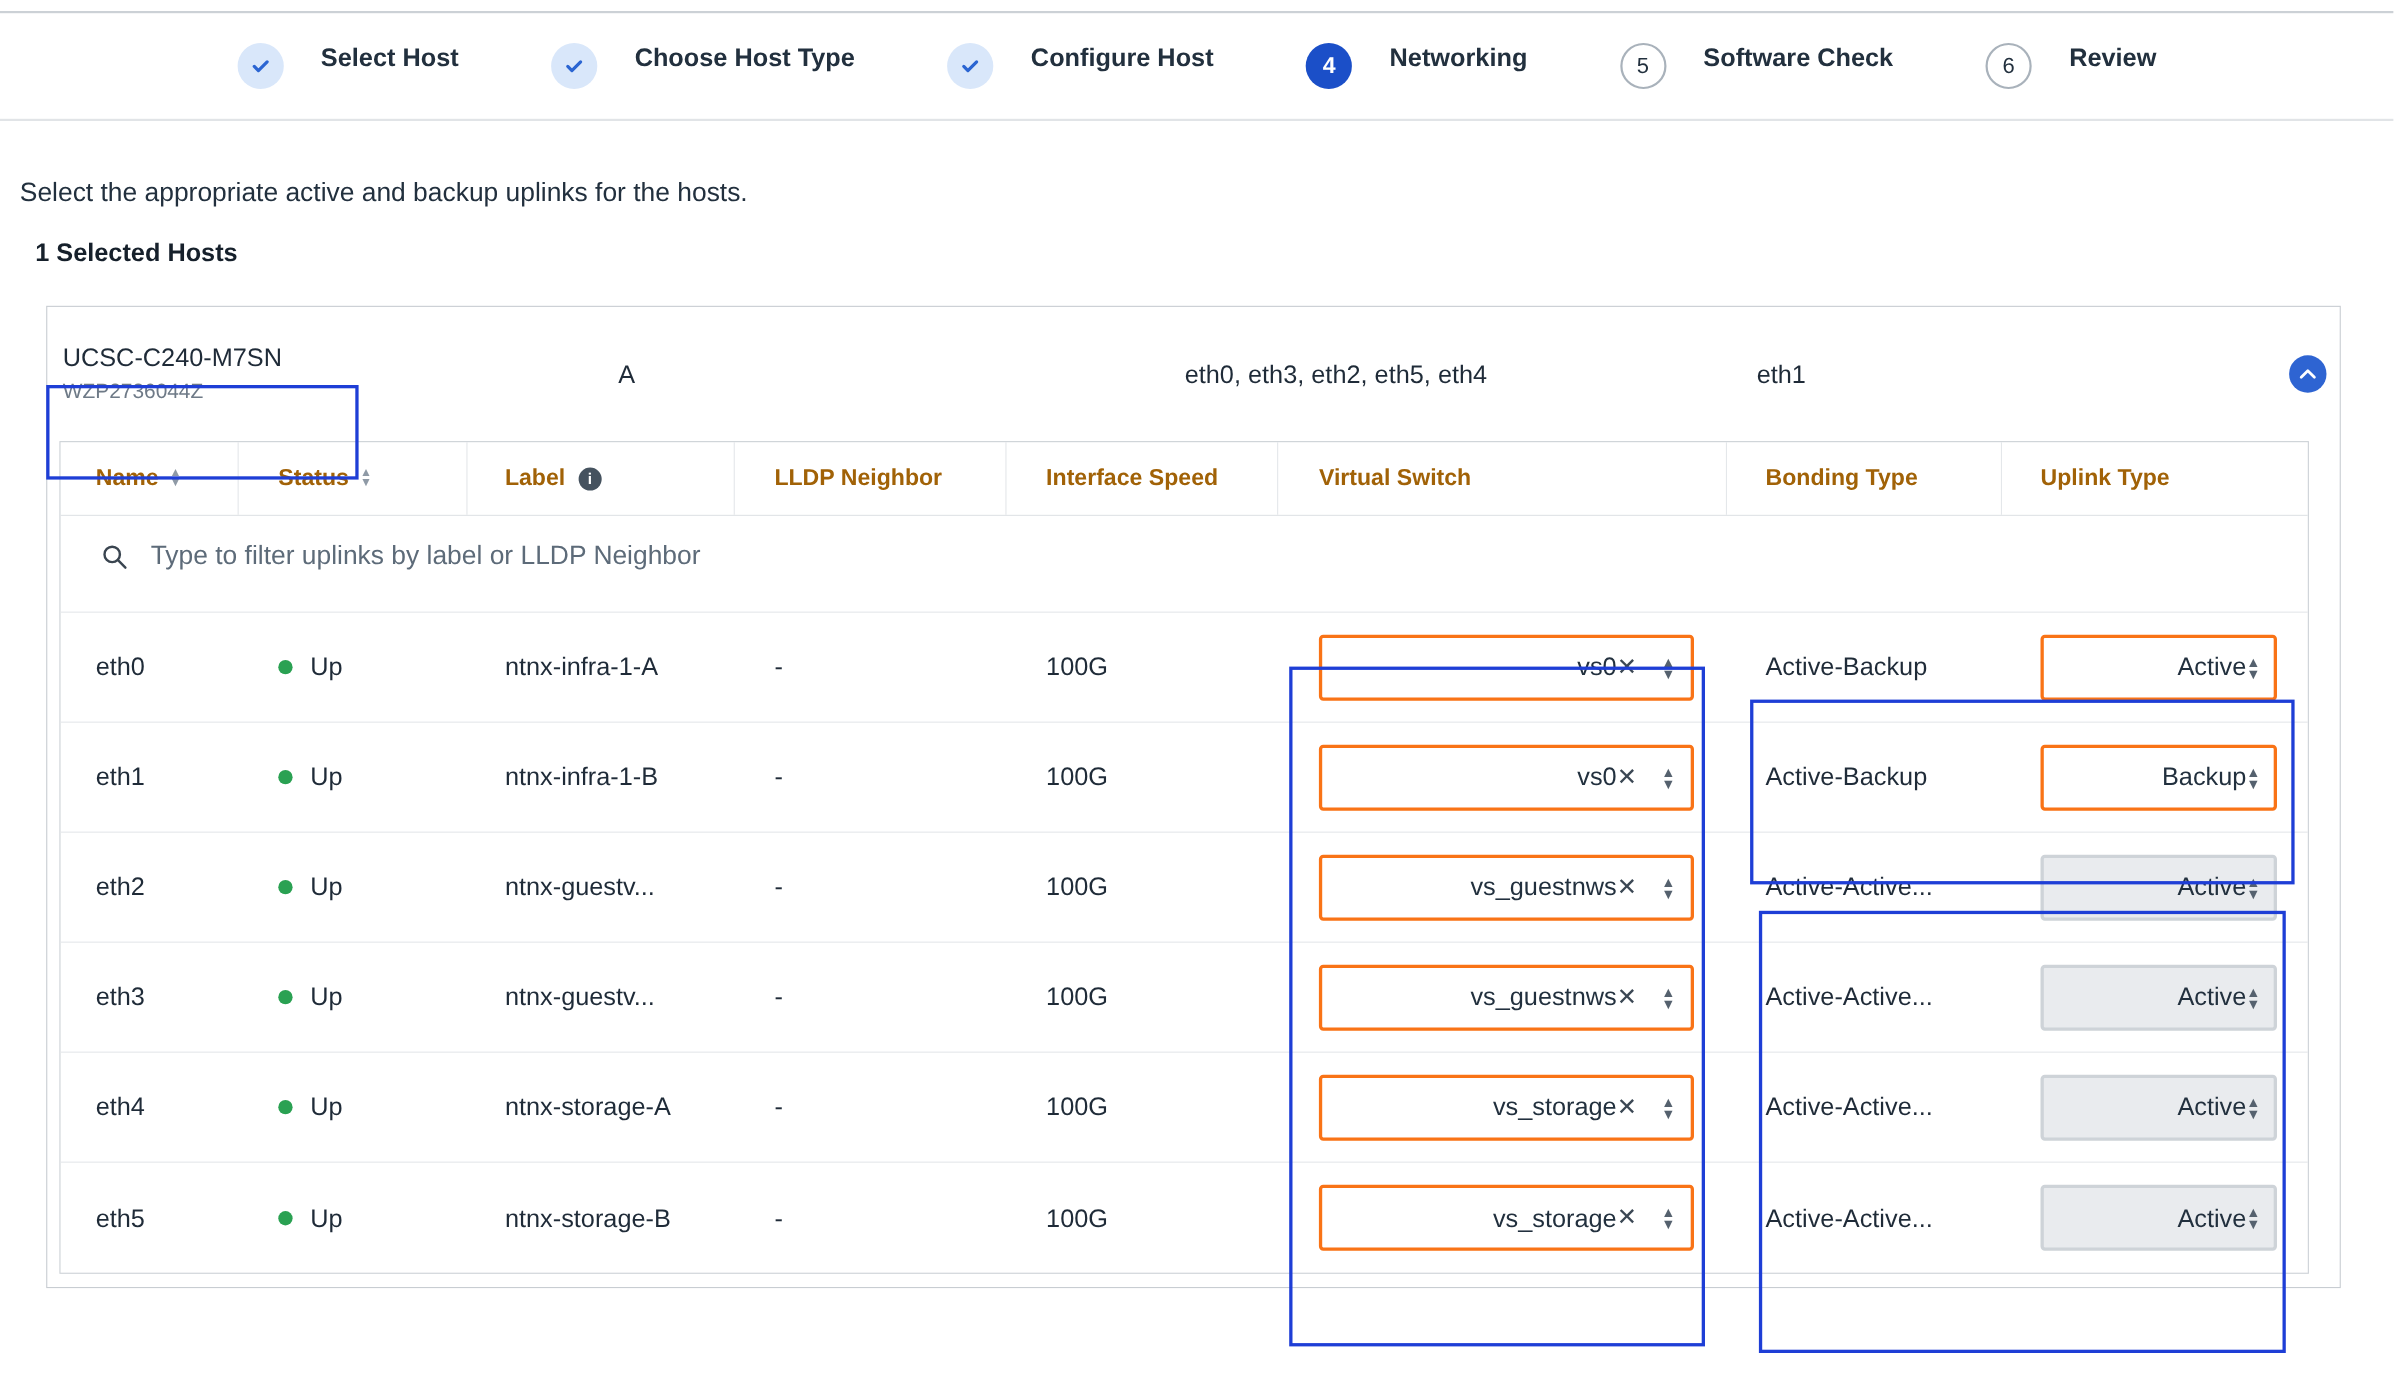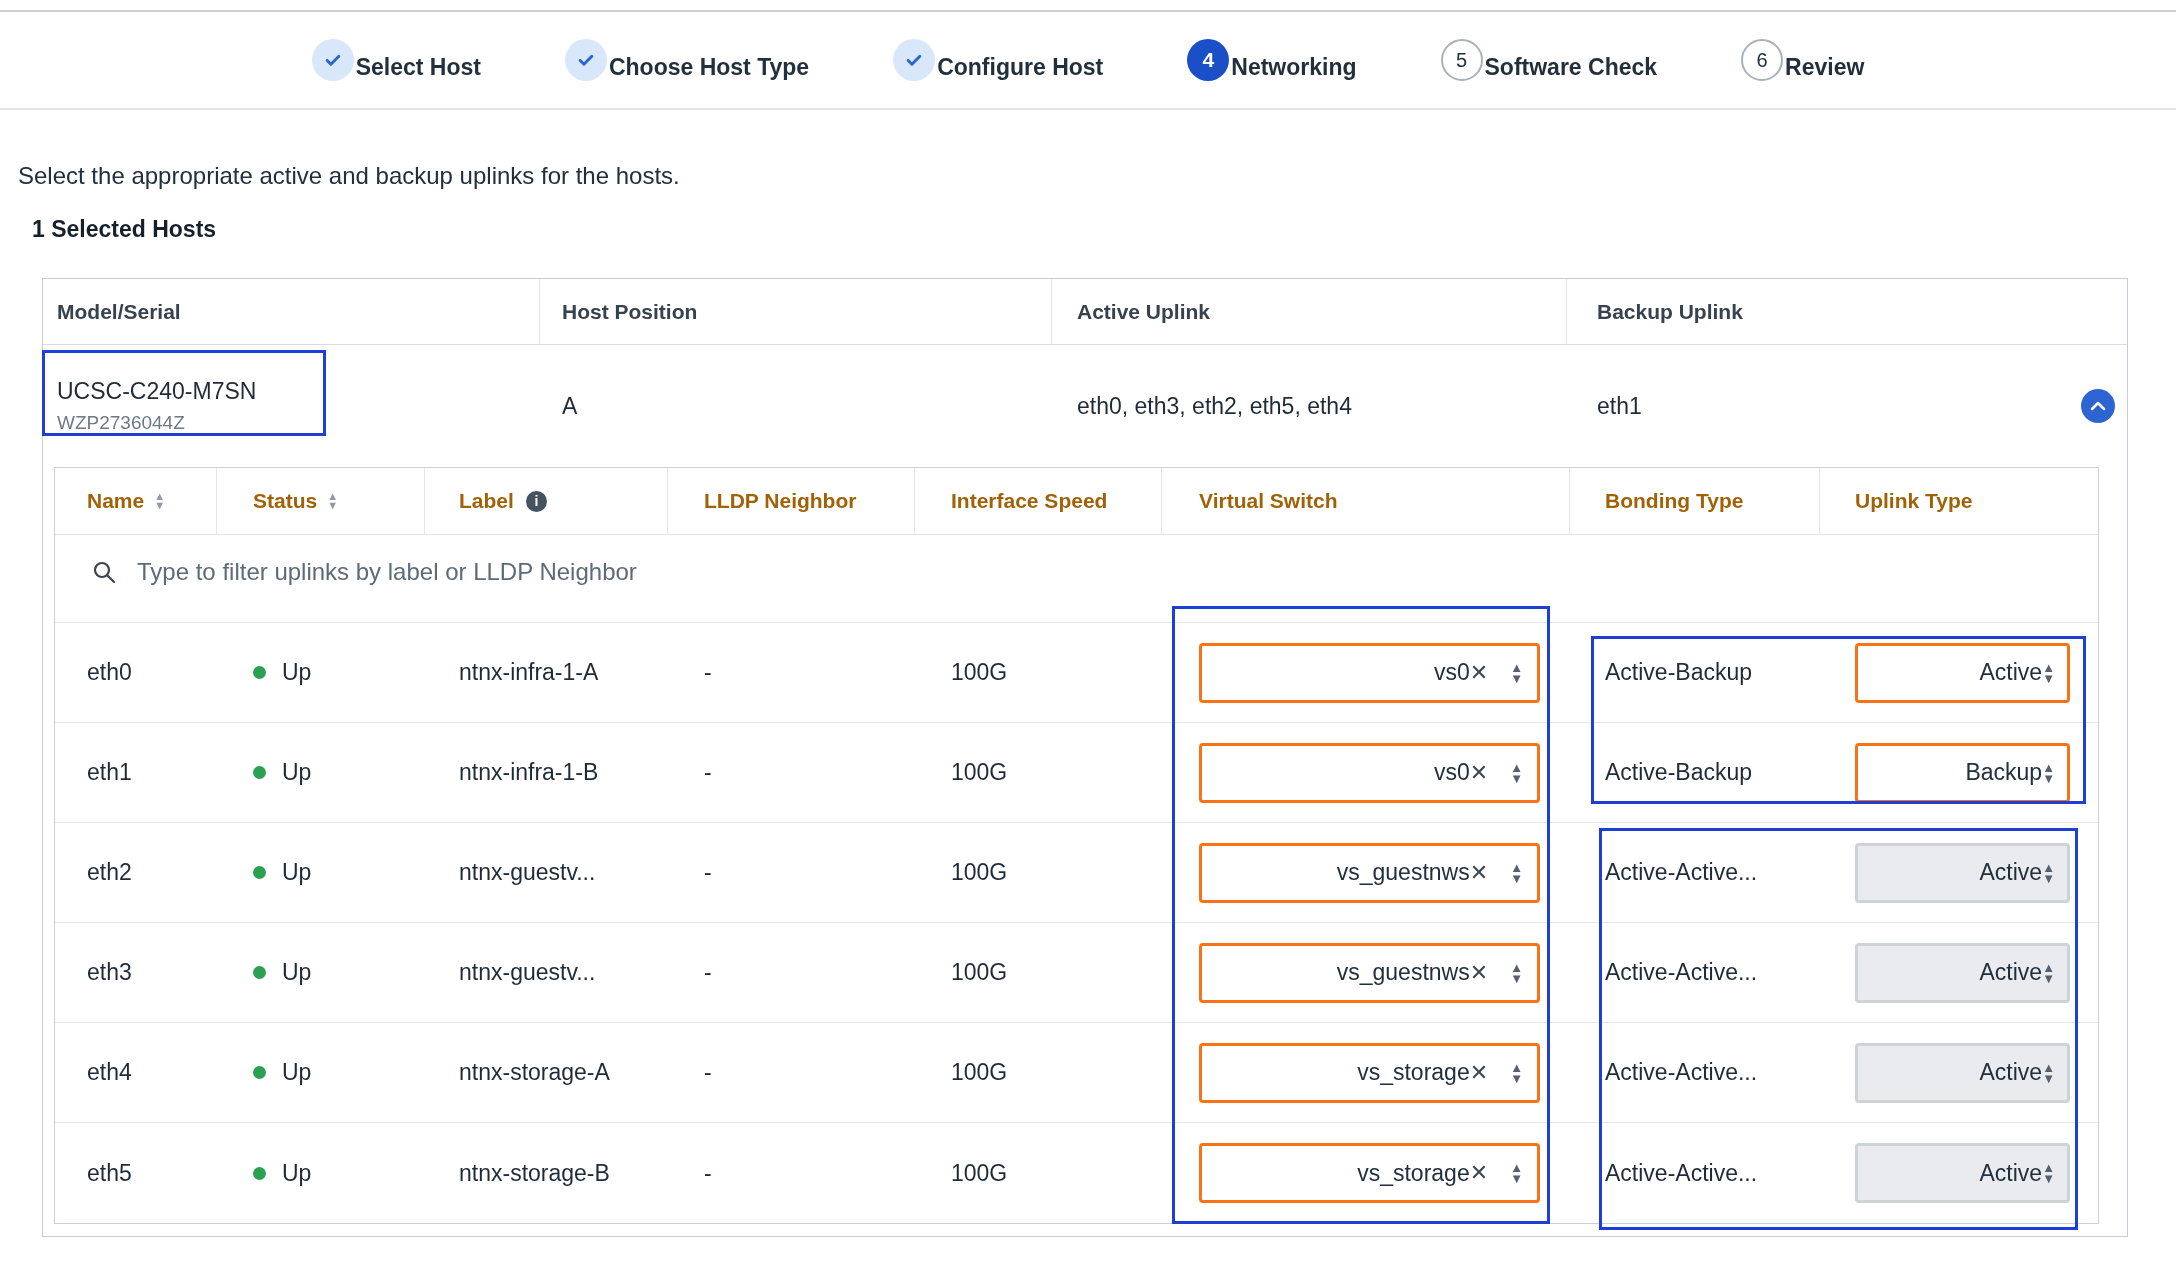--- a/index.html
+++ b/index.html
@@ -10,21 +10,21 @@
     font-family:"Liberation Sans", sans-serif;
   }
 
   
   .stepper {
     margin-top:10px; height:100px;
     border-top:2px solid #ccd1d6; border-bottom:2px solid #e1e4e7;
     display:flex; align-items:center; justify-content:center; gap:84px;
     background:#fff;
   }
-  .step { display:flex; align-items:flex-end; gap:2px; cursor:pointer; }
+  .step { display:flex; align-items:flex-start; gap:34px; cursor:pointer; }
   .step-label { font-size:23px; font-weight:700; color:#22303e; }
   .circle {
     width:42px; height:42px; border-radius:50%;
     display:flex; align-items:center; justify-content:center;
     font-size:21px; font-weight:700; flex:0 0 auto;
   }
   .step.completed .circle { background:#d9e7fa; }
   .step.active .circle   { background:#1b4fc8; color:#ffffff; }
   .step.pending .circle  { background:#ffffff; border:2px solid #a9b2bb; color:#22303e; font-weight:400; font-size:20px; }
 
@@ -166,26 +166,20 @@
   <div class="step pending">
     <span class="circle">6</span>
     <span class="step-label">Review</span>
   </div>
 </div>
 
 <p class="desc">Select the appropriate active and backup uplinks for the hosts.</p>
 <p class="hosts-count">1 Selected Hosts</p>
 
 <div class="outer-table">
-  <div class="outer-header">
-    <div class="oh oc1">Model/Serial</div>
-    <div class="oh oc2">Host Position</div>
-    <div class="oh oc3">Active Uplink</div>
-    <div class="oh oc4">Backup Uplink</div>
-  </div>
 
   <div class="host-row">
     <div class="hc oc1">
       <span class="model">UCSC-C240-M7SN</span>
       <span class="serial">WZP2736044Z</span>
     </div>
     <div class="hc oc2">A</div>
     <div class="hc oc3">eth0, eth3, eth2, eth5, eth4</div>
     <div class="hc oc4">eth1</div>
     <button class="collapse-btn">

